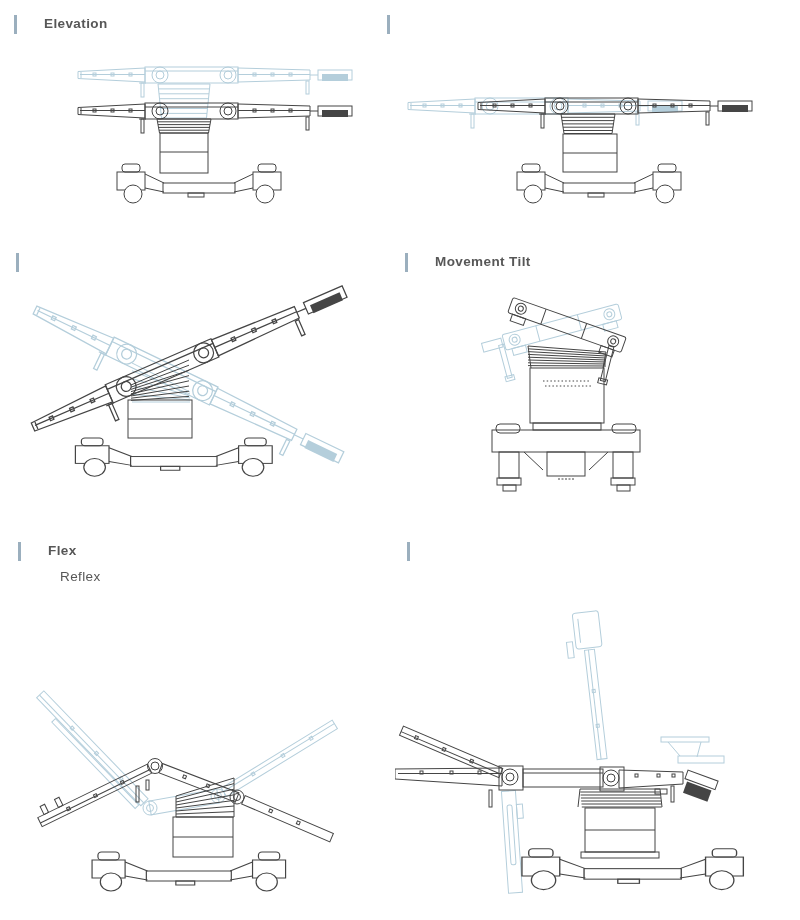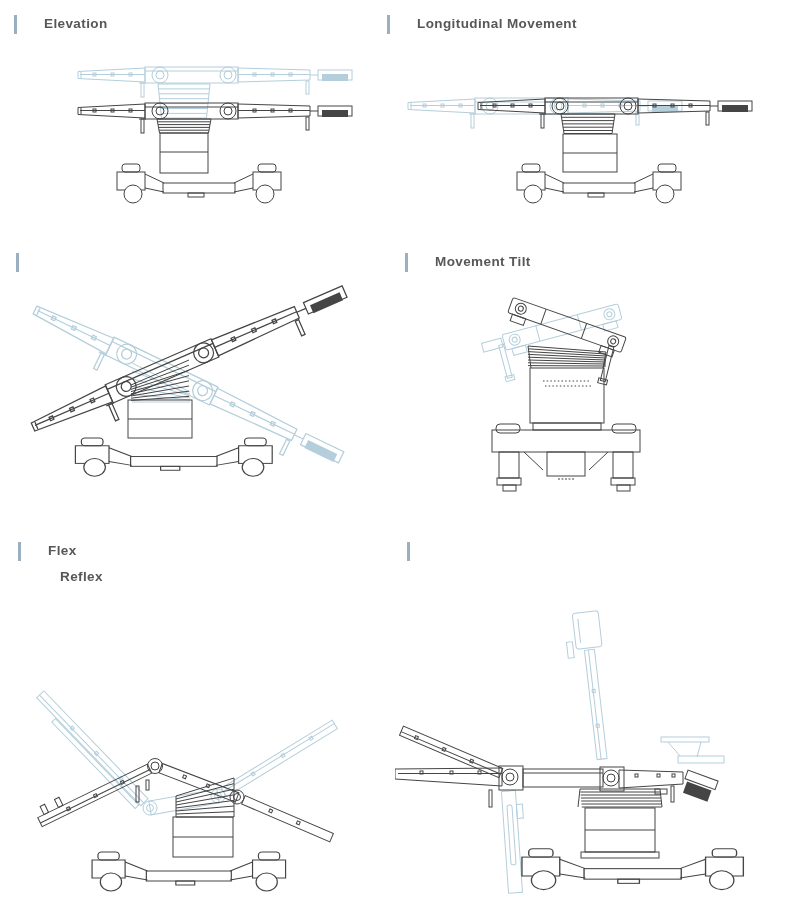--- a/index.html
+++ b/index.html
@@ -2,39 +2,38 @@
 <html style="--page-bg: #ffffff; --accent-tick: #9bafbe; --heading-text: #575757; --line-dark: #454545; --line-ghost: #b4cedb;"><head>
 <meta charset="utf-8">
 <style>
   html,body{margin:0;padding:0;background:#fff;}
   .page{position:relative;width:800px;height:920px;background:var(--page-bg,#ffffff);
         font-family:"Liberation Sans","DejaVu Sans",sans-serif;overflow:hidden;}
   .hdr{position:absolute;display:flex;align-items:flex-start;}
   .tick{width:3px;height:19px;background:var(--accent-tick,#9bafbe);margin-top:1px;flex:none;}
   .hdr .t{margin:0 0 0 27px;font-size:13.5px;font-weight:bold;letter-spacing:.4px;
           color:var(--heading-text,#575757);line-height:19px;white-space:nowrap;}
-  .sub{position:absolute;font-size:13.5px;font-weight:bold;letter-spacing:.4px;
+  .sub{position:absolute;font-size:13.5px;font-weight:normal;letter-spacing:.4px;
        color:var(--heading-text,#575757);line-height:19px;padding-left:12px;}
   svg.diag{position:absolute;}
   .dk,.gh{fill:none;stroke-width:1;}
   .dk{stroke:var(--line-dark,#454545);color:var(--line-dark,#454545);}
   .gh{stroke:var(--line-ghost,#b4cedb);color:var(--line-ghost,#b4cedb);}
 </style>
 </head>
 <body>
 
 <div class="page">
 
   <div class="hdr" style="left:14px;top:14px">
     <span class="tick"></span>
     <h2 class="t">Elevation</h2>
   </div>
   <div class="hdr" style="left:387px;top:14px">
     <span class="tick"></span>
-    <h2 class="t">Longitudinal Movement</h2>
   </div>
   <div class="hdr" style="left:16px;top:252px">
     <span class="tick"></span>
   </div>
   <div class="hdr" style="left:405px;top:252px">
     <span class="tick"></span>
     <h2 class="t">Movement Tilt</h2>
   </div>
   <div class="hdr" style="left:18px;top:541px">
     <span class="tick"></span>

